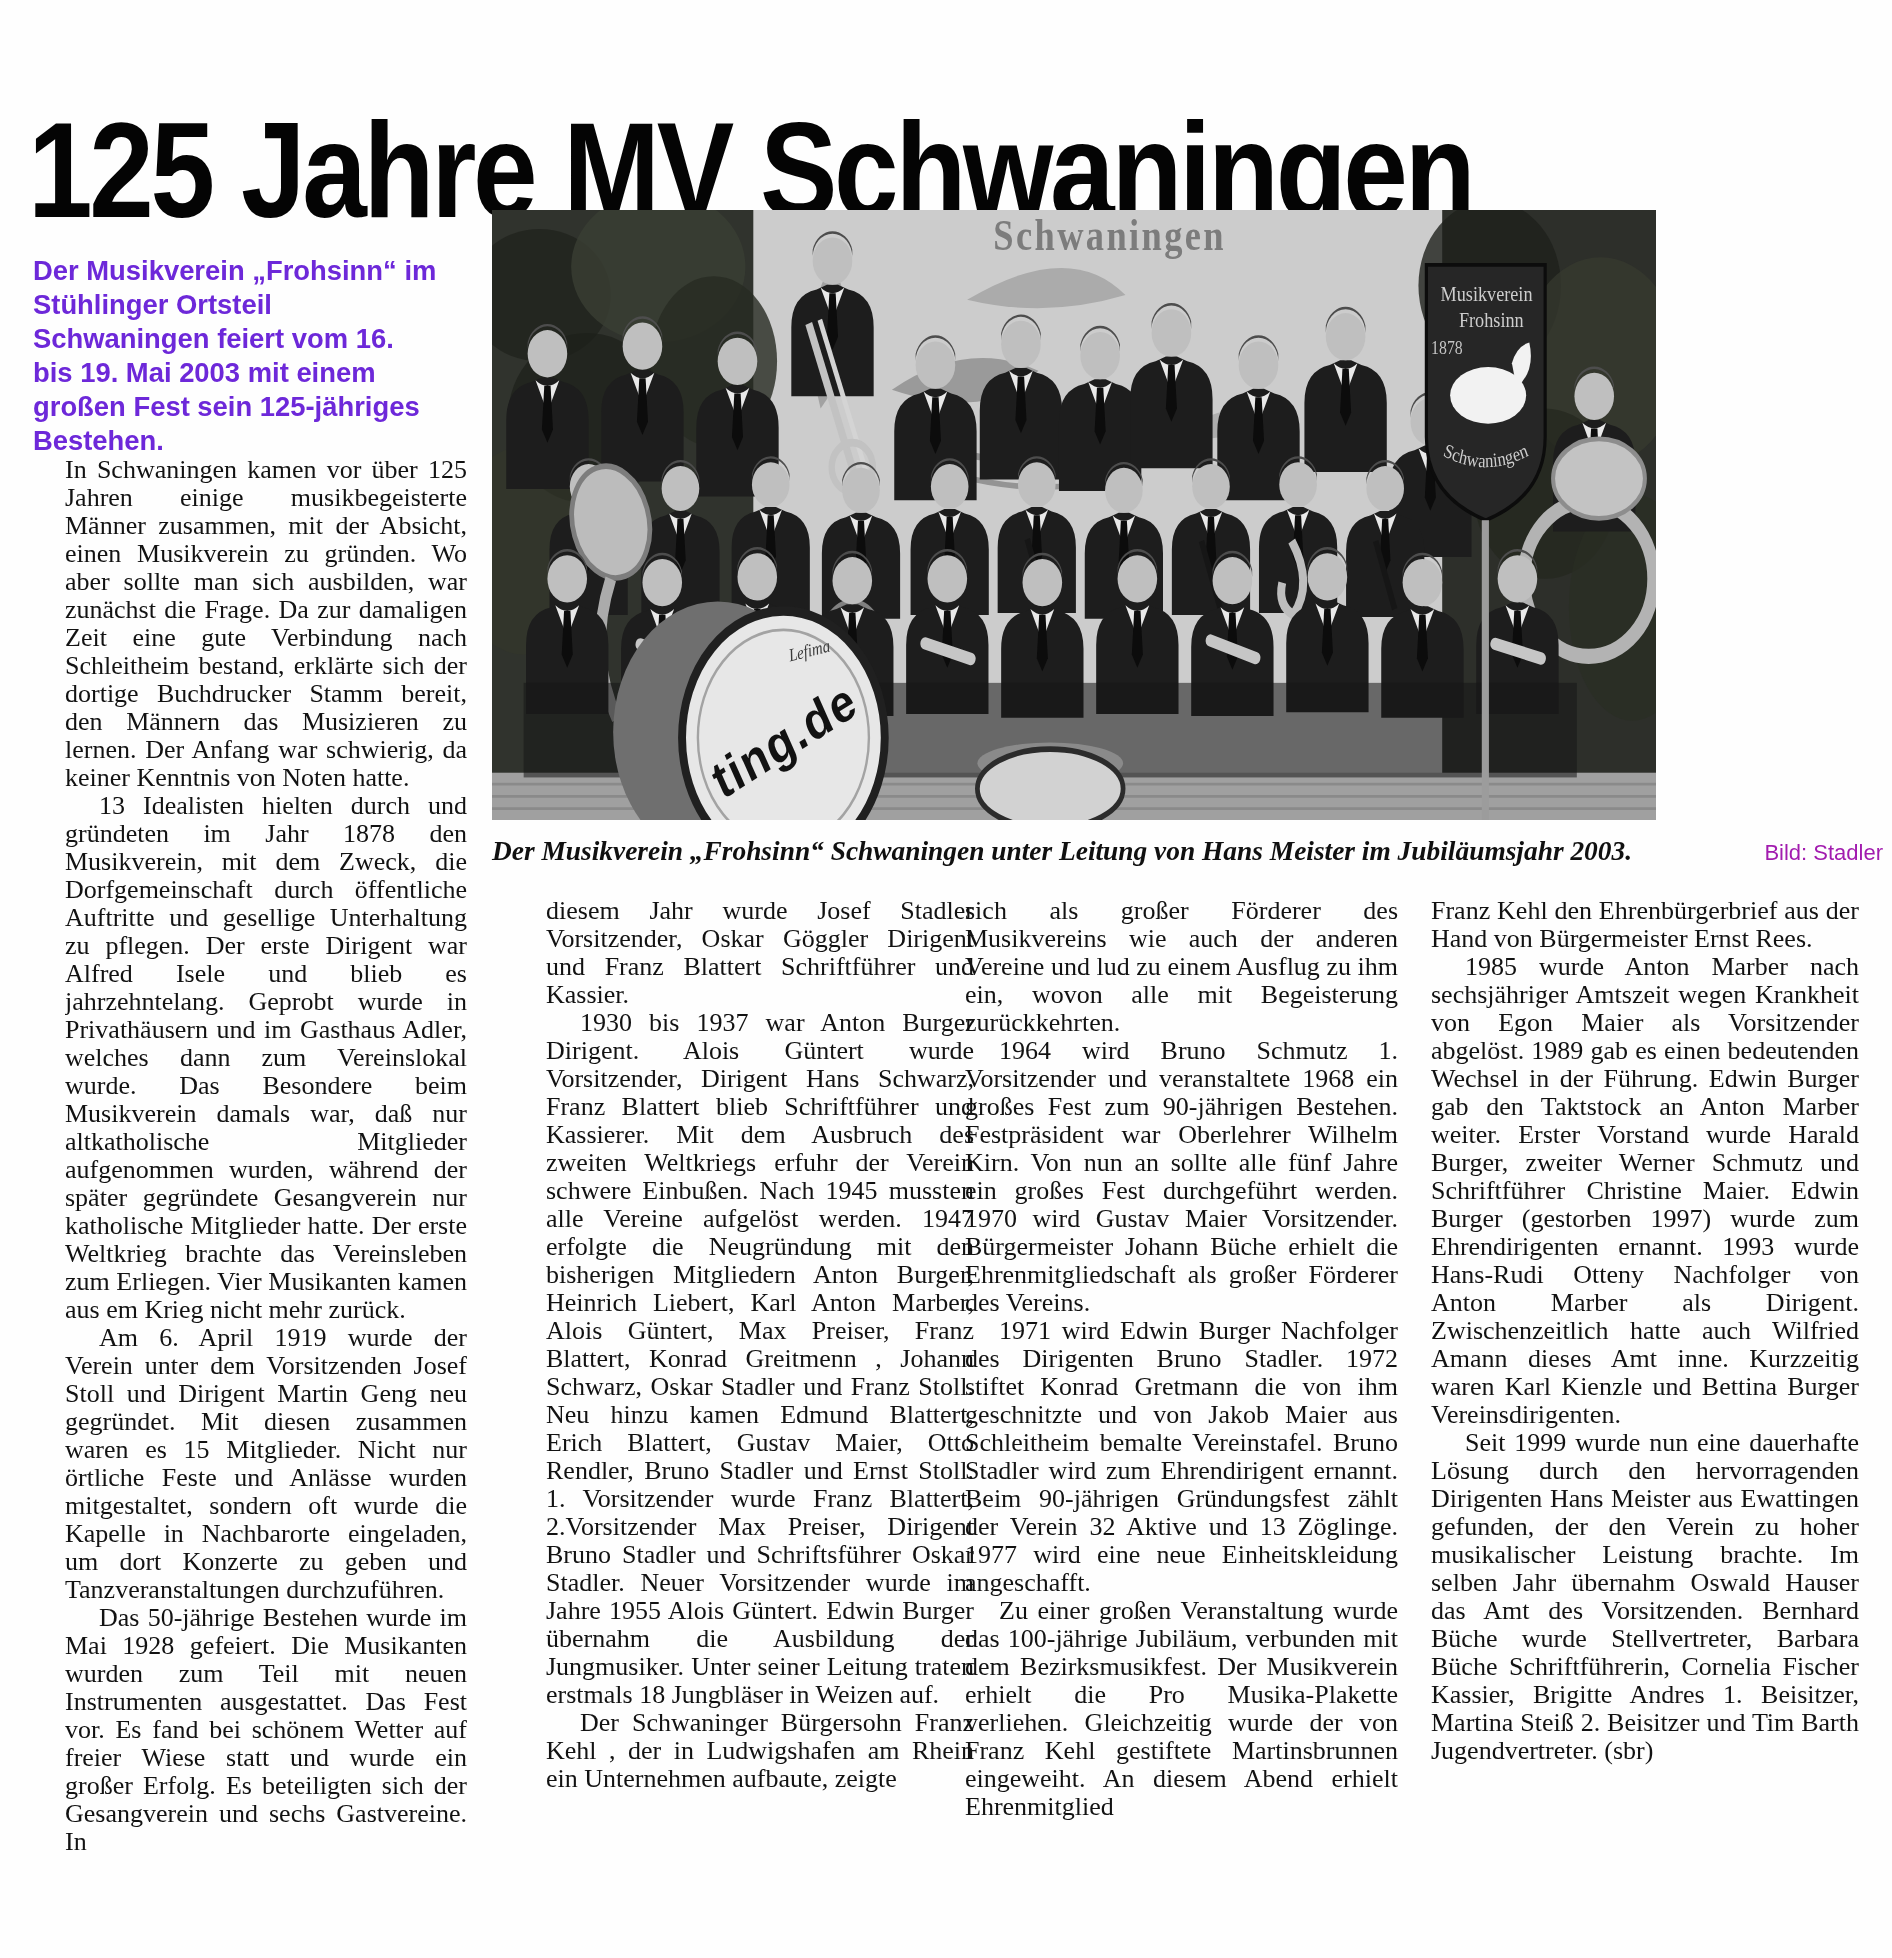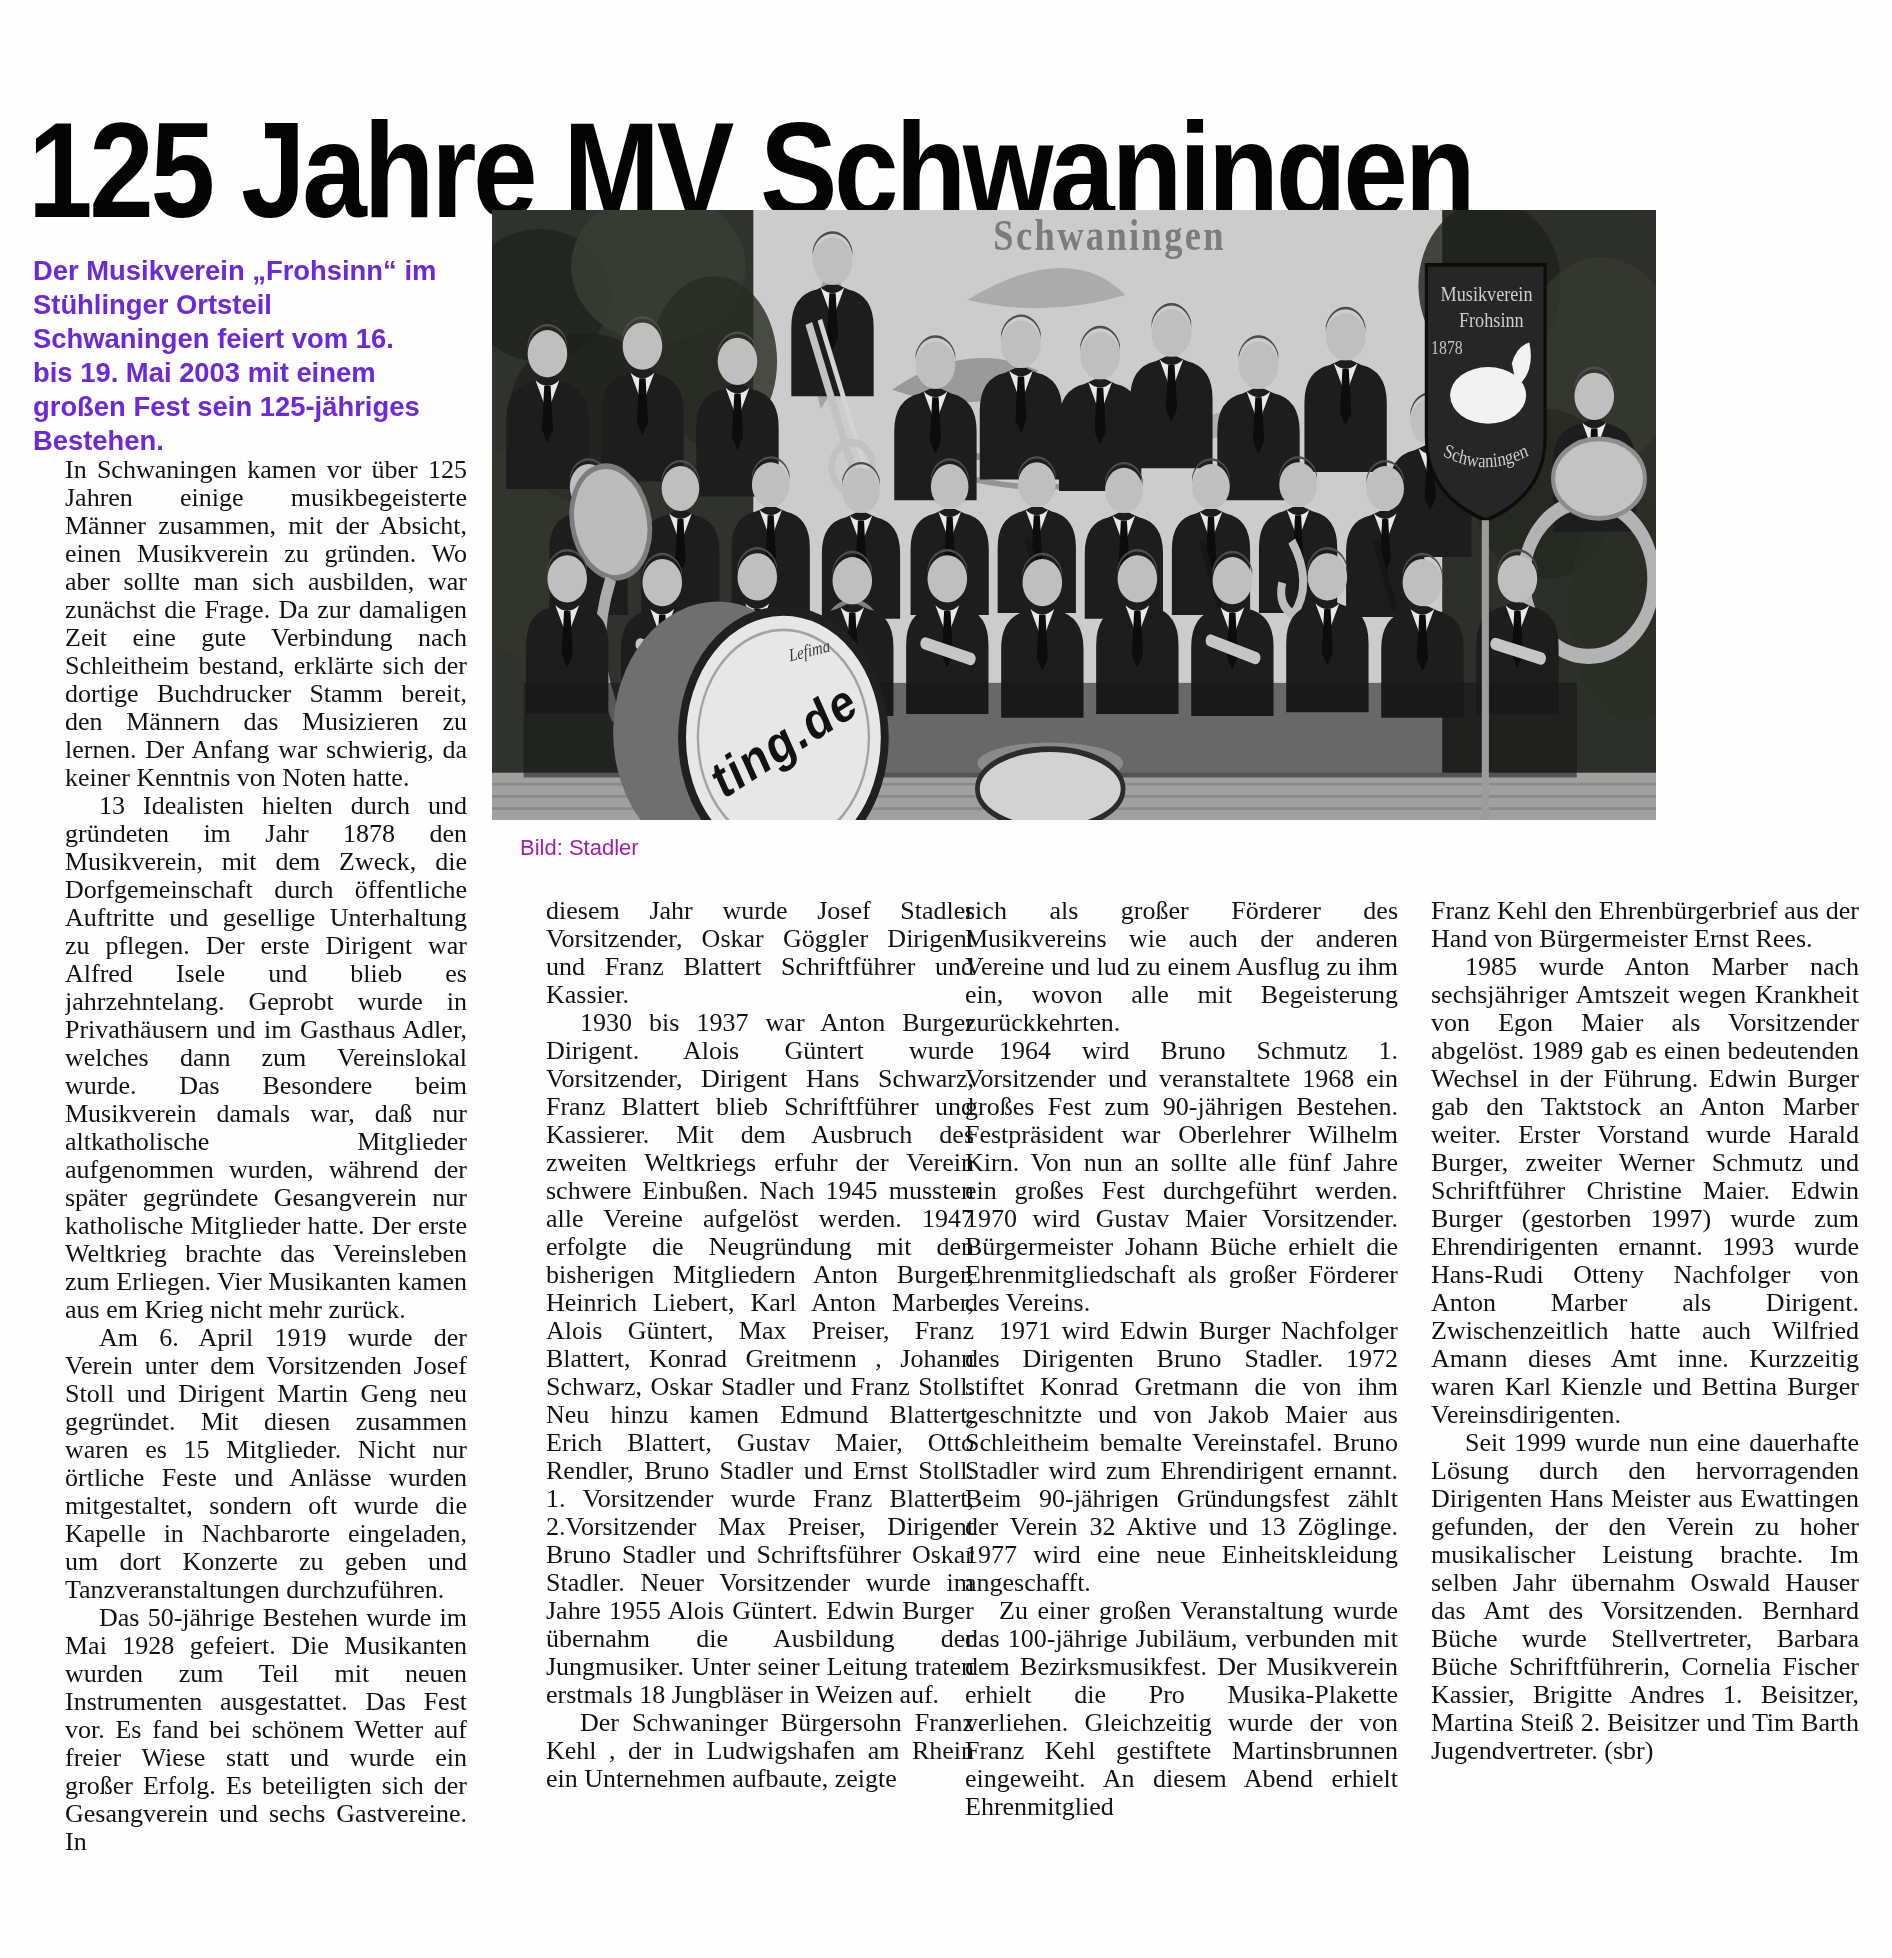--- a/index.html
+++ b/index.html
@@ -153,20 +153,21 @@
       <path d="M1294,188 q24,-18 16,-48 q-16,4 -22,22" fill="#f2f2f2"></path>
       <path id="pennant-arc" d="M1186,252 Q1255,292 1324,252" fill="none"></path>
       <text font-family="Liberation Serif,serif" font-size="21" fill="#cdcdcd">
         <textPath href="#pennant-arc" startOffset="50%" text-anchor="middle">Schwaningen</textPath>
       </text>
       <rect x="1250" y="328" width="9" height="317" fill="#9c9c9c"></rect>
     </svg>
   </figure>
 
   <div class="caption-row">
+    <figcaption class="caption">Der Musikverein „Frohsinn“ Schwaningen unter Leitung von Hans Meister im Jubiläumsjahr 2003.</figcaption>
     <span class="credit">Bild: Stadler</span>
   </div>
 
   <div class="col col1">
     <p class="para">In Schwaningen kamen vor über 125 Jahren einige musikbegeisterte Männer zusammen, mit der Absicht, einen Musikverein zu gründen. Wo aber sollte man sich ausbilden, war zunächst die Frage. Da zur damaligen Zeit eine gute Verbindung nach Schleitheim bestand, erklärte sich der dortige Buchdrucker Stamm bereit, den Männern das Musizieren zu lernen. Der Anfang war schwierig, da keiner Kenntnis von Noten hatte.</p>
     <p class="para">13 Idealisten hielten durch und gründeten im Jahr 1878 den Musikverein, mit dem Zweck, die Dorfgemeinschaft durch öffentliche Auftritte und gesellige Unterhaltung zu pflegen. Der erste Dirigent war Alfred Isele und blieb es jahrzehntelang. Geprobt wurde in Privathäusern und im Gasthaus Adler, welches dann zum Vereinslokal wurde. Das Besondere beim Musikverein damals war, daß nur altkatholische Mitglieder aufgenommen wurden, während der später gegründete Gesangverein nur katholische Mitglieder hatte. Der erste Weltkrieg brachte das Vereinsleben zum Erliegen. Vier Musikanten kamen aus em Krieg nicht mehr zurück.</p>
     <p class="para">Am 6. April 1919 wurde der Verein unter dem Vorsitzenden Josef Stoll und Dirigent Martin Geng neu gegründet. Mit diesen zusammen waren es 15 Mitglieder. Nicht nur örtliche Feste und Anlässe wurden mitgestaltet, sondern oft wurde die Kapelle in Nachbarorte eingeladen, um dort Konzerte zu geben und Tanzveranstaltungen durchzuführen.</p>
     <p class="para">Das 50-jährige Bestehen wurde im Mai 1928 gefeiert. Die Musikanten wurden zum Teil mit neuen Instrumenten ausgestattet. Das Fest vor. Es fand bei schönem Wetter auf freier Wiese statt und wurde ein großer Erfolg. Es beteiligten sich der Gesangverein und sechs Gastvereine. In</p>
   </div>
 

